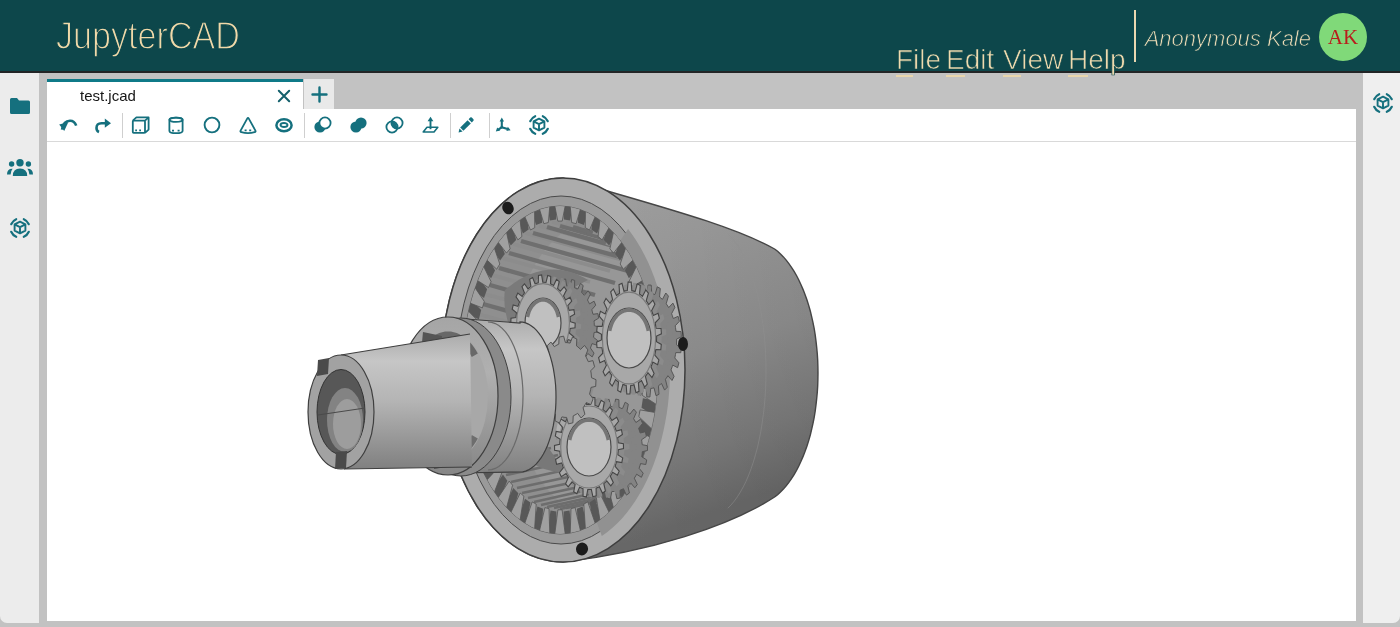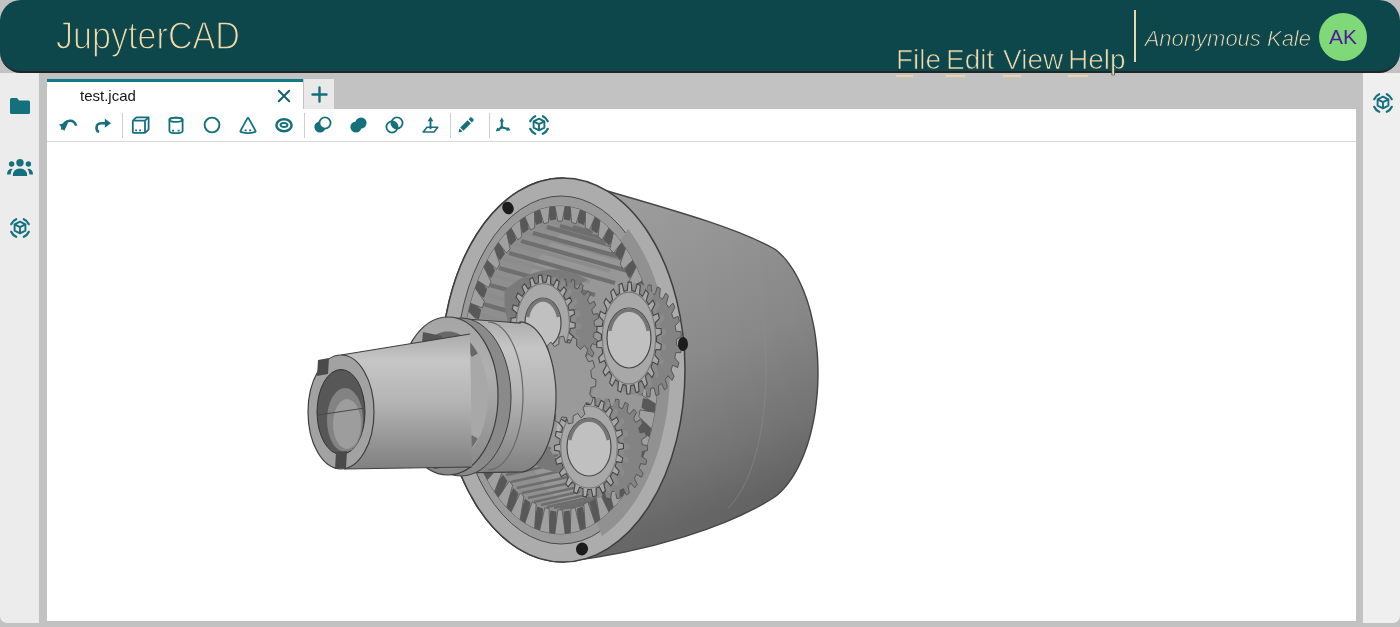--- a/index.html
+++ b/index.html
@@ -1,22 +1,22 @@
 <!DOCTYPE html>
 <html><head><meta charset="utf-8"><title>JupyterCAD</title>
 <style>
 * { margin:0; padding:0; box-sizing:border-box; }
 html,body { width:1400px; height:627px; overflow:hidden; font-family:"Liberation Sans",sans-serif; background:#c2c2c2; }
-#header { position:absolute; left:0; top:0; width:1400px; height:73px; background:#0d474b; border-bottom:2px solid #222526; z-index:5;border-radius:21px; }
+#header { position:absolute; left:0; top:0; width:1400px; height:73px; background:#0d474b; border-bottom:2px solid #222526; z-index:5; }
 #logo { position:absolute; left:56px; top:7px; }
 .menu { position:absolute; top:44px; font-size:28px; color:#eedaae; -webkit-text-stroke:0.7px #0d474b; }
 .menu u { text-decoration:none; border-bottom:2px solid #e8d5ac; }
 #msep { position:absolute; left:1134px; top:10px; width:2px; height:52px; background:#ead7b0; }
 #uname { position:absolute; top:26px; right:89px; font-size:22px; color:#f0deb8;font-style:italic; -webkit-text-stroke:0.7px #0d474b; }
-#avatar { position:absolute; left:1319px; top:13px; width:48px; height:48px; border-radius:50%; background:#80d979; color:#4c1d95; font-size:21px; text-align:center; line-height:48px; }
+#avatar { position:absolute; left:1319px; top:13px; width:48px; height:48px; border-radius:50%; background:#80d979; color:#b91c1c; font-size:21px; text-align:center; line-height:48px;font-family:Liberation Serif, serif; }
 #leftbar { position:absolute; left:0; top:73px; width:39px; height:550px; background:#ececec; border-radius:0 0 0 7px; }
 #rightbar { position:absolute; left:1363px; top:73px; width:37px; height:550px; background:#efefef; border-radius:0 0 7px 0; }
 #dock { position:absolute; left:47px; top:72px; width:1309px; height:549px; background:#ffffff; }
 #tabband { position:absolute; left:0px; top:0px; width:1309px; height:36.5px; background:#c2c2c2; }
 #tab1 { position:absolute; left:0px; top:7px; width:256px; height:29.5px; background:#ffffff; border-top:3.5px solid #0f7a88; }
 #tab1 span { position:absolute; left:33px; top:5px; font-size:15px; color:#161616; }
 #tabplus { position:absolute; left:257px; top:7px; width:30px; height:29.5px; background:#e9e9e9; }
 #toolbar { position:absolute; left:0px; top:36.5px; width:1309px; height:33px; background:#ffffff; border-bottom:1px solid #d9d9d9; }
 .tsep { position:absolute; top:4px; width:1px; height:25px; background:#cfcfcf; }
 .icon { position:absolute; }

